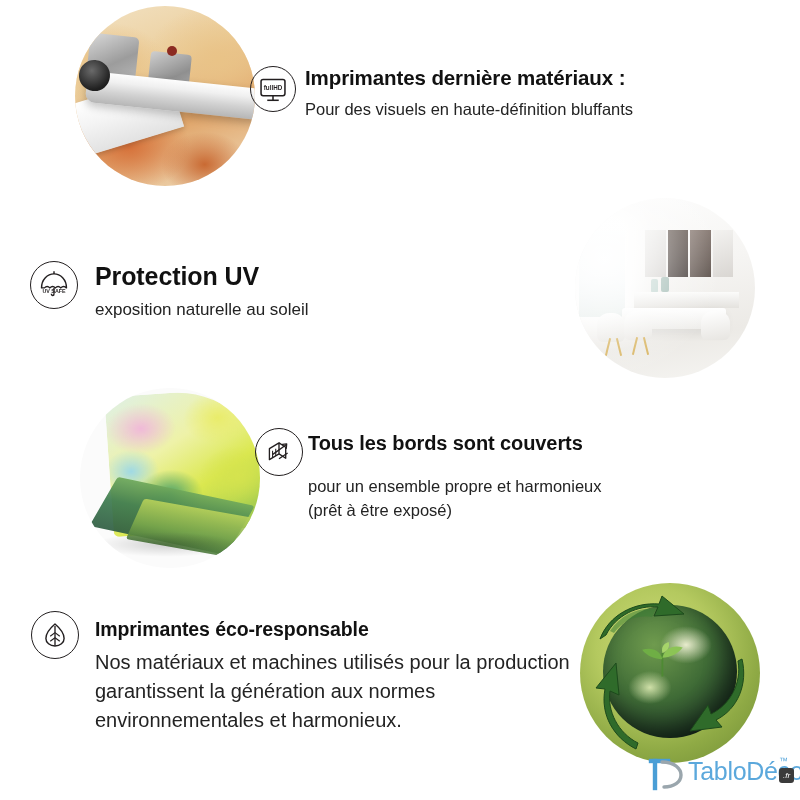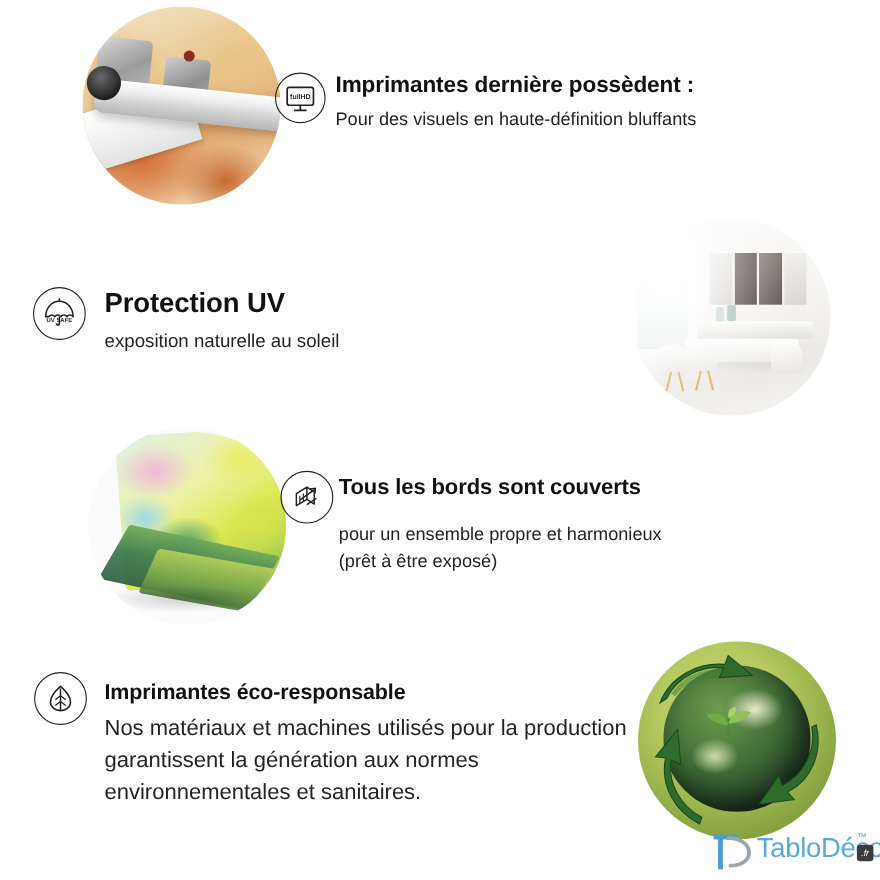--- a/index.html
+++ b/index.html
@@ -255,21 +255,21 @@
   <div class="icon-circle" id="icon1">
     <svg viewBox="0 0 46 46">
       <rect x="10.5" y="13" width="25" height="17" rx="2.2" fill="none" stroke="#231f20" stroke-width="1.6"></rect>
       <text x="23" y="24" text-anchor="middle" font-family="Liberation Sans, sans-serif" font-size="6.6" font-weight="bold" fill="#231f20">fullHD</text>
       <line x1="23" y1="30" x2="23" y2="34.5" stroke="#231f20" stroke-width="1.6"></line>
       <line x1="17" y1="34.8" x2="29" y2="34.8" stroke="#231f20" stroke-width="1.6"></line>
     </svg>
   </div>
 
   <div class="block" id="block1">
-    <div class="head">Imprimantes dernière possèdent :</div>
+    <div class="head">Imprimantes dernière matériaux :</div>
     <div class="sub">
       <div>Pour des visuels en haute-définition bluffants</div>
     </div>
   </div>
 
   <div class="icon-circle" id="icon2">
     <svg viewBox="0 0 48 48">
       <path d="M11 27 C11 18.2 17.2 12.4 24 12.4 C30.8 12.4 37 18.2 37 27
                C34.9 25 33 25 31.1 27 C29.2 25 27.3 25 25.4 27
                C23.5 25 21.6 25 19.7 27 C17.8 25 15.9 25 14 27 Z" fill="none" stroke="#231f20" stroke-width="1.5" stroke-linejoin="round"></path>
@@ -352,21 +352,21 @@
       <line x1="24" y1="26.8" x2="19" y2="30.6" stroke="#231f20" stroke-width="1.2"></line>
       <line x1="24" y1="26.8" x2="29" y2="30.6" stroke="#231f20" stroke-width="1.2"></line>
     </svg>
   </div>
 
   <div class="block" id="block4">
     <div class="head">Imprimantes éco-responsable</div>
     <div class="sub">
       <div>Nos matériaux et machines utilisés pour la production</div>
       <div>garantissent la génération aux normes</div>
-      <div>environnementales et sanitaires.</div>
+      <div>environnementales et harmonieux.</div>
     </div>
   </div>
 
   <div class="photo" id="photo4">
     <div class="inner">
       <div class="bg"></div>
       <div class="globe"></div>
       <svg class="arrows" viewBox="0 0 180 180">
         <g fill="#2f6b2a" stroke="#1d4a1c" stroke-width="1">
           <path d="M26 52 C36 32 58 22 78 24 L74 33 L104 31 L82 13 L79 21

